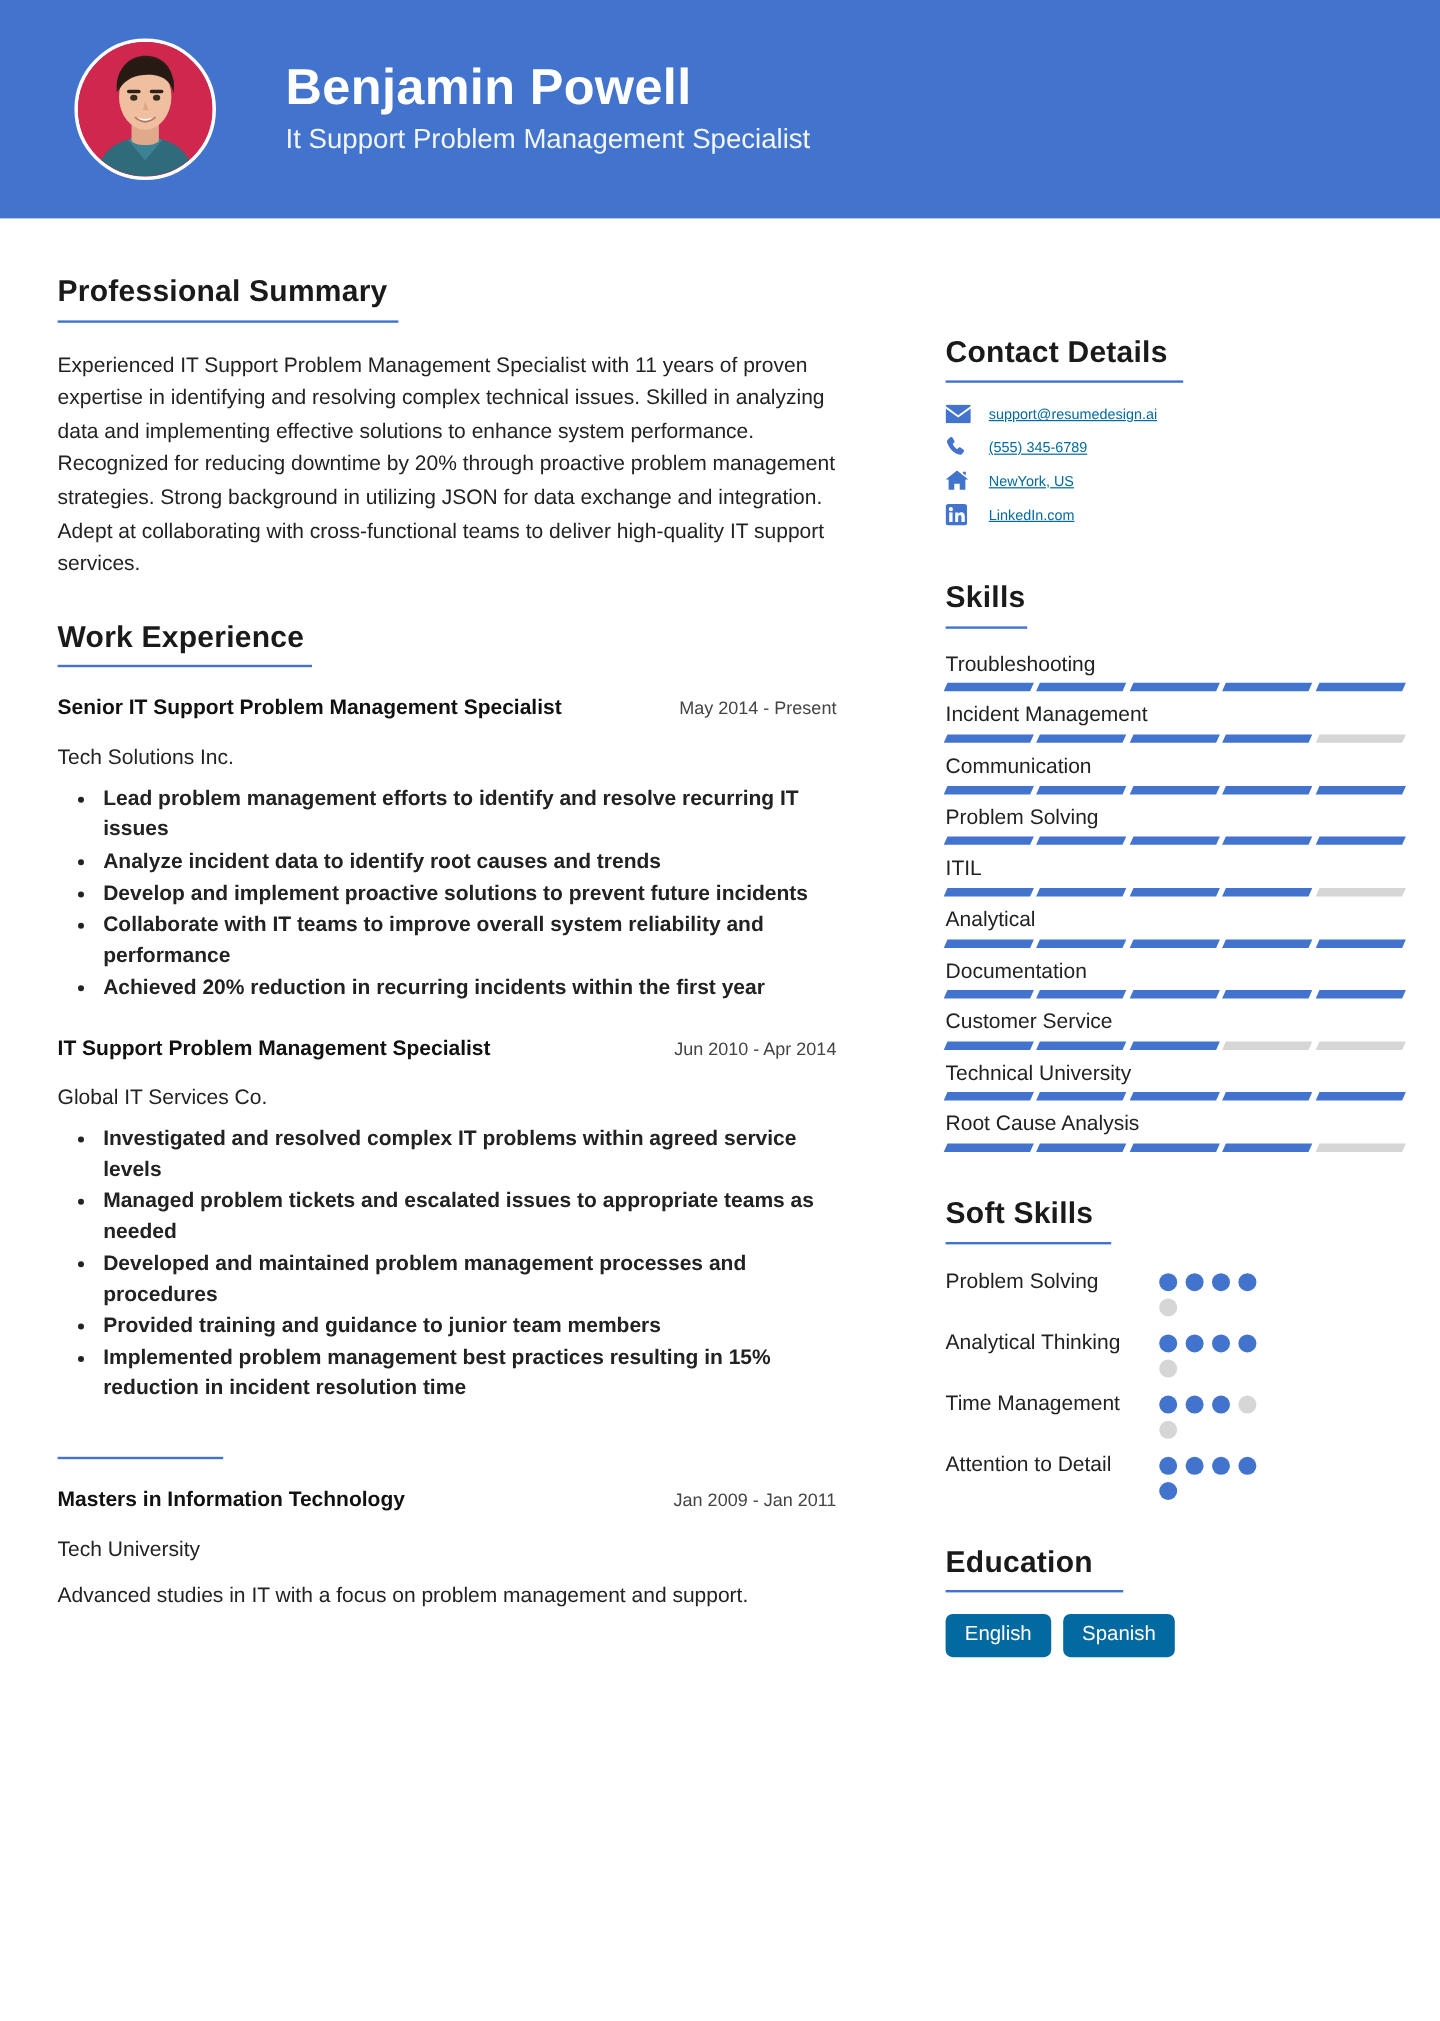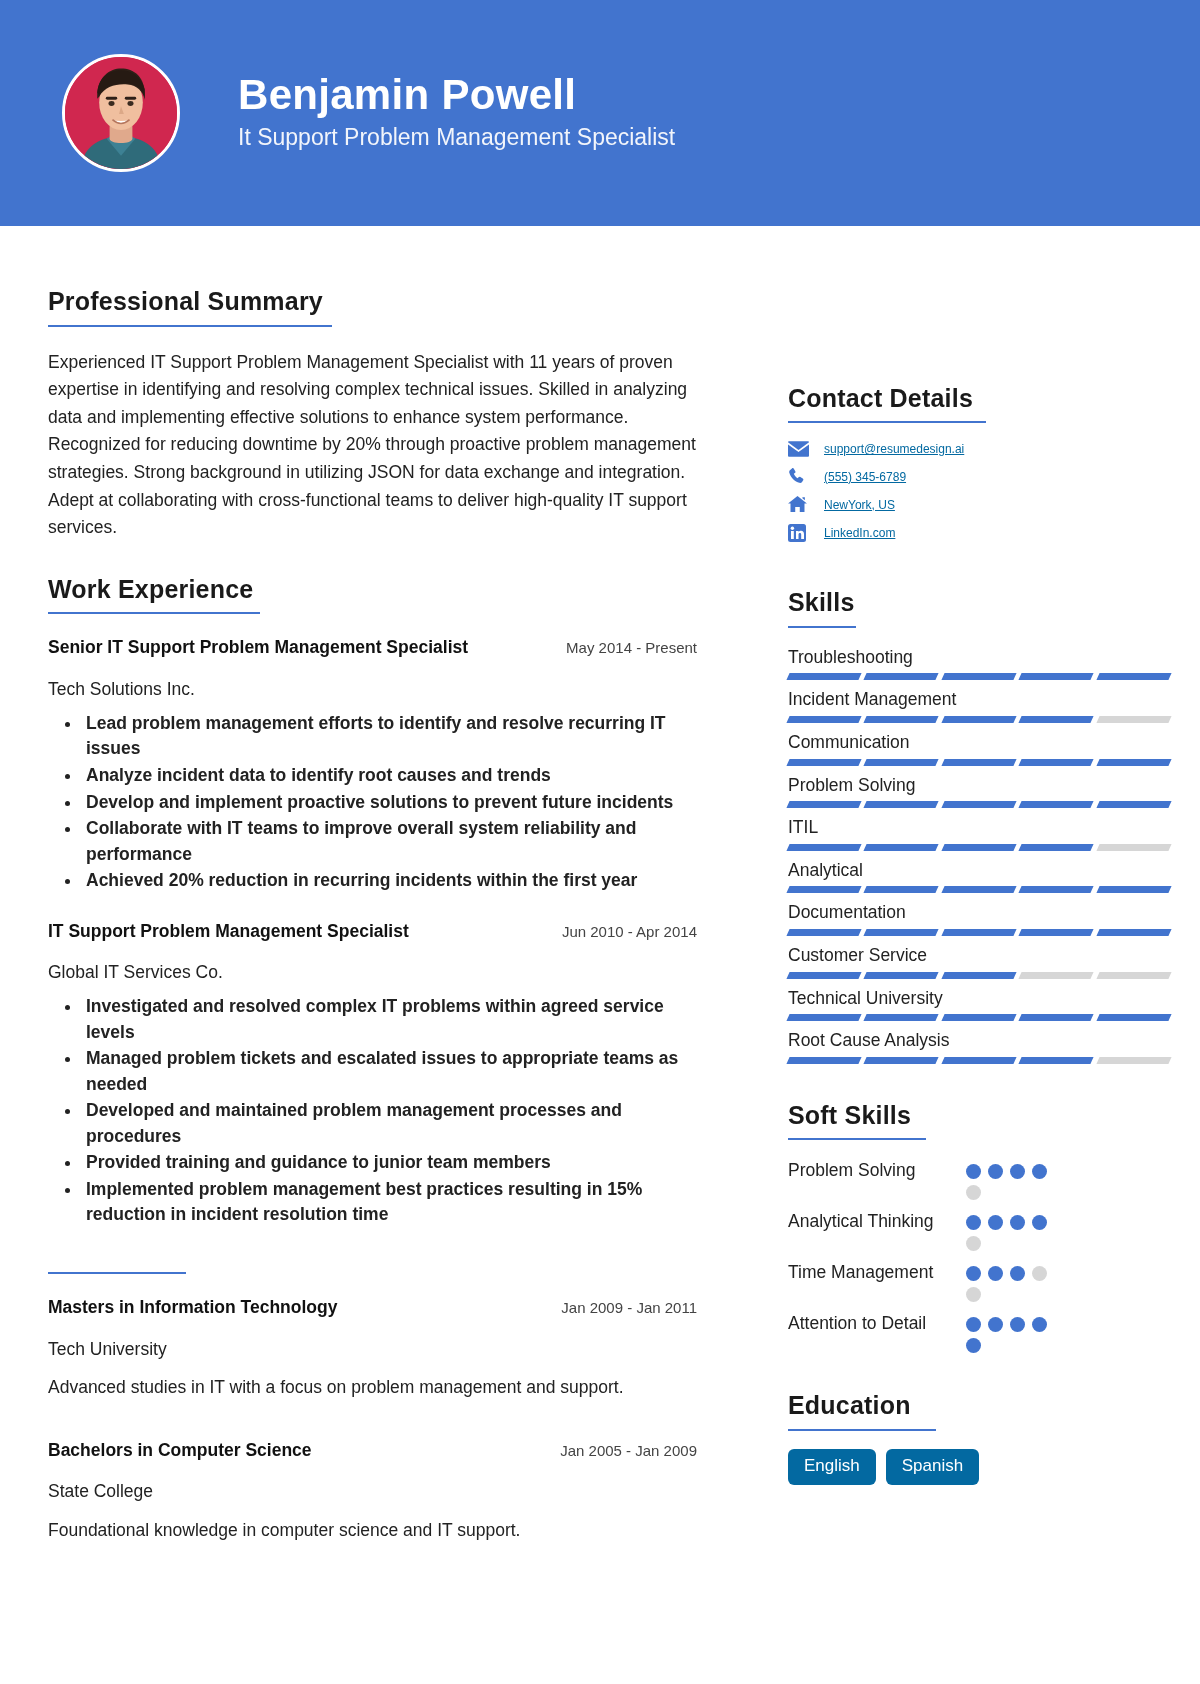--- a/index.html
+++ b/index.html
@@ -13,21 +13,21 @@
     position: relative;
     width: 1200px;
     min-height: 1684px;
     background: #fff;
     overflow: hidden;
   }
 
   
   .header {
     background: #4274ce;
-    height: 226px;
+    height: 182px;
     display: flex;
     align-items: center;
     padding-left: 62px;
   }
   .avatar-wrap {
     width: 118px;
     height: 118px;
     border-radius: 50%;
     background: #d0274f;
     border: 3px solid #ffffff;
@@ -48,22 +48,22 @@
     color: #f2f5fb;
     font-size: 23px;
     font-weight: normal;
     margin-top: 6px;
     line-height: 1.2;
   }
 
   
   .body {
     display: flex;
-    align-items: center;
-    padding-top: 20px;
+    align-items: flex-end;
+    padding-top: 6px;
   }
   .main-col {
     width: 745px;
     padding: 42px 48px 40px 48px;
   }
   .divider {
     width: 1px;
     background: #d8d8d8;
     margin: 22px 0 140px 0;
   }
@@ -330,28 +330,20 @@
       <div>
         <div class="sec-rule ed"></div>
         <div id="education-list">
             <div class="entry-block" style="margin-bottom: 38px;">
               <div class="entry-top">
                 <div class="entry-role">Masters in Information Technology</div>
                 <div class="entry-date">Jan 2009 - Jan 2011</div>
               </div>
               <div class="entry-org">Tech University</div>
               <div class="entry-desc">Advanced studies in IT with a focus on problem management and support.</div>
-            </div>
-            <div class="entry-block" style="margin-bottom: 38px;">
-              <div class="entry-top">
-                <div class="entry-role">Bachelors in Computer Science</div>
-                <div class="entry-date">Jan 2005 - Jan 2009</div>
-              </div>
-              <div class="entry-org">State College</div>
-              <div class="entry-desc">Foundational knowledge in computer science and IT support.</div>
             </div>
           </div>
       </div>
 
     </div>
 
     <div class="divider"></div>
 
     <div class="side-col">
 

